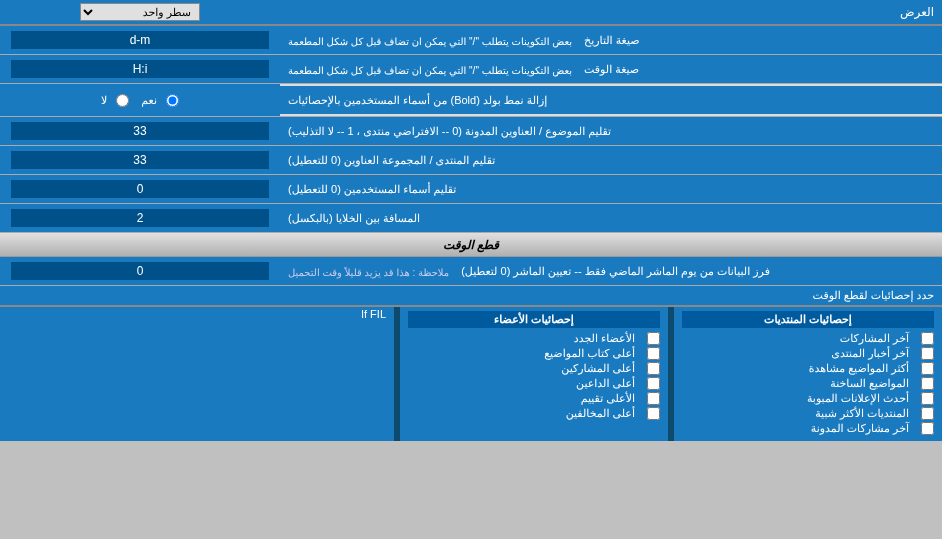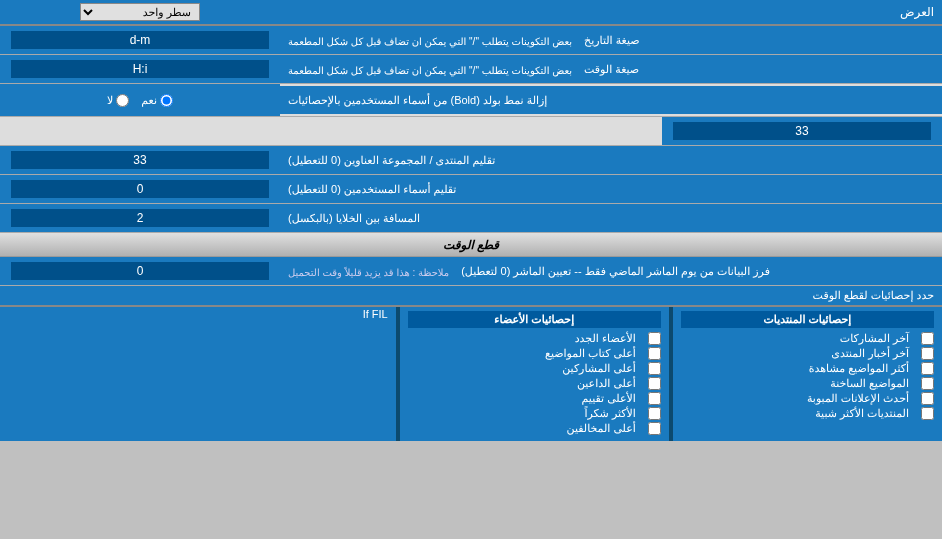--- a/index.html
+++ b/index.html
@@ -73,21 +73,21 @@
       min-width: 280px;
       justify-content: center;
       min-height: 28px;
       gap: 12px;
     }
     .radio-row label {
       color: #fff;
       font-size: 11px;
       display: flex;
       align-items: center;
-      gap: 3px;
+      gap: 9px;
     }
     .top-row {
       display: flex;
       align-items: center;
       background: #1a7abf;
       border-bottom: 2px solid #888;
       min-height: 26px;
     }
     .top-row-label {
       flex: 1;
@@ -112,21 +112,21 @@
       width: 120px;
     }
     .bottom-section {
       display: flex;
       background: #1a7abf;
       border-top: 1px solid #888;
     }
     .bottom-col {
       flex: 1;
       padding: 4px 8px;
-      border-left: 4px solid #0c4a6e;
+      border-left: 6px solid #0c4a6e;
     }
     .bottom-col:last-child {
       border-left: none;
     }
     .bottom-col-header {
       color: #fff;
       font-weight: bold;
       text-align: center;
       font-size: 11px;
       margin-bottom: 4px;
@@ -208,20 +208,21 @@
         </label>
         <label>
           <input type="radio" name="bold" style="">
           <span>لا</span>
         </label>
       </div>
     </div>
   </div>
 
   <div class="row">
+    <div class="row-label">تقليم الموضوع / العناوين المدونة (0 -- الافتراضي منتدى ، 1 -- لا التذليب)</div>
     <div class="row-input">
       <input type="text" value="33" style="">
     </div>
   </div>
 
   <div class="row">
     <div class="row-label">تقليم المنتدى / المجموعة العناوين (0 للتعطيل)</div>
     <div class="row-input">
       <input type="text" value="33" style="">
     </div>
@@ -284,20 +285,24 @@
         <span>المواضيع الساخنة</span>
       </div>
       <div class="checkbox-item">
         <input type="checkbox" style="">
         <span>أحدث الإعلانات المبوبة</span>
       </div>
       <div class="checkbox-item">
         <input type="checkbox" style="">
         <span>المنتديات الأكثر شبية</span>
       </div>
+      <div class="checkbox-item">
+        <input type="checkbox" style="">
+        <span>آخر مشاركات المدونة</span>
+      </div>
     </div>
 
     <div class="bottom-col">
       <div class="bottom-col-header">إحصائيات الأعضاء</div>
       <div class="checkbox-item">
         <input type="checkbox" style="">
         <span>الأعضاء الجدد</span>
       </div>
       <div class="checkbox-item">
         <input type="checkbox" style="">
@@ -310,24 +315,20 @@
       <div class="checkbox-item">
         <input type="checkbox" style="">
         <span>أعلى الداعين</span>
       </div>
       <div class="checkbox-item">
         <input type="checkbox" style="">
         <span>الأعلى تقييم</span>
       </div>
       <div class="checkbox-item">
         <input type="checkbox" style="">
-        <span>الأكثر شكراً</span>
-      </div>
-      <div class="checkbox-item">
-        <input type="checkbox" style="">
         <span>أعلى المخالفين</span>
       </div>
     </div>
 
     <div class="bottom-col" style="flex:1.5; color:#fff; font-size:11px; padding: 1px 8px; text-align:right;">
       <span>If FIL</span>
     </div>
   </div>
 
 </div>

